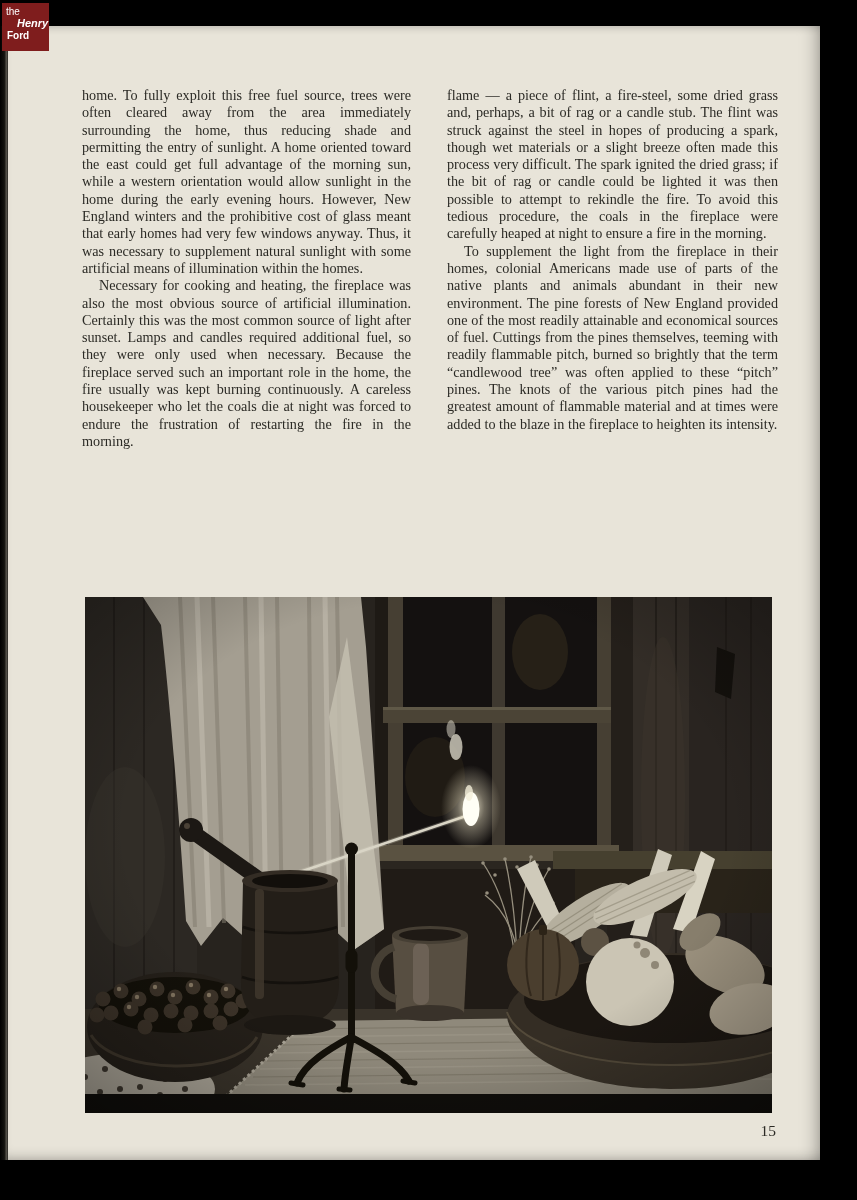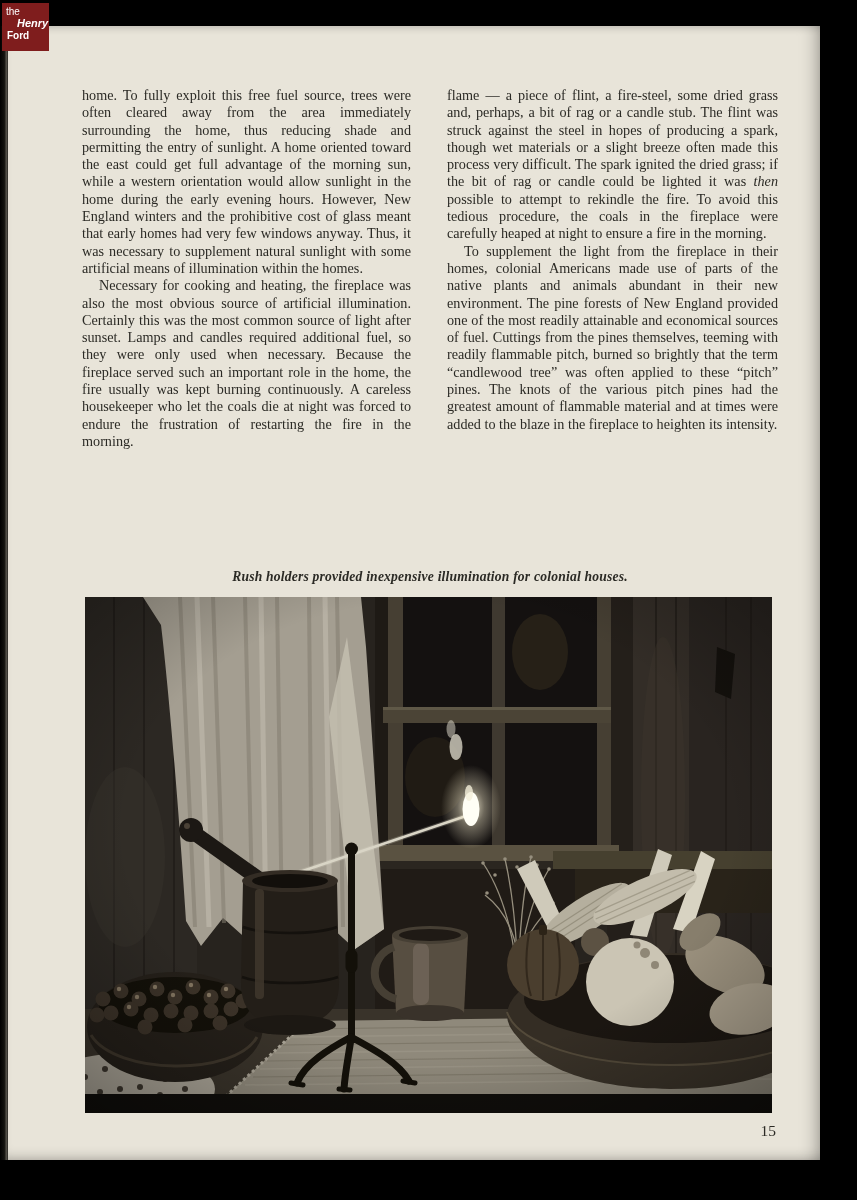--- a/index.html
+++ b/index.html
@@ -33,21 +33,21 @@
   .logo .ford  { display:block; font-weight:bold; font-size:10px; margin:2px 0 0 5px; }
   .columns {
     position:absolute; left:74px; top:61px; width:696px;
     display:flex; gap:36px;
     color:#2b2a25;
   }
   .col { width:334px; font-size:14.2px; line-height:17.3px; text-align:justify; }
   .col.right { width:336px; }
   .para { margin:0; }
   .para.indent { text-indent:17px; }
-  .it { font-style:italic; }
+  .it { }
   .caption {
     position:absolute; left:74px; top:543px; width:696px;
     text-align:center; font-style:italic; font-weight:bold;
     font-size:13.6px; color:#2b2a25; letter-spacing:.2px;
   }
   .photo {
     position:absolute; left:77px; top:571px;
     width:687px; height:516px;
     background:#27231e;
   }
@@ -68,21 +68,20 @@
     <div class="col left">
         <p class="para"><span>home. To fully exploit this free fuel source, trees were often cleared away from the area immediately surrounding the home, thus reducing shade and permitting the entry of sunlight. A home oriented toward the east could get full advantage of the morning sun, while a western orientation would allow sunlight in the home during the early evening hours. However, New England winters and the prohibitive cost of glass meant that early homes had very few windows anyway. Thus, it was necessary to supplement natural sunlight with some artificial means of illumination within the homes.</span></p>
         <p class="para indent"><span>Necessary for cooking and heating, the fireplace was also the most obvious source of artificial illumination. Certainly this was the most common source of light after sunset. Lamps and candles required additional fuel, so they were only used when necessary. Because the fireplace served such an important role in the home, the fire usually was kept burning continuously. A careless housekeeper who let the coals die at night was forced to endure the frustration of restarting the fire in the morning.</span></p>
       </div>
     <div class="col right">
         <p class="para"><span>flame — a piece of flint, a fire-steel, some dried grass and, perhaps, a bit of rag or a candle stub. The flint was struck against the steel in hopes of producing a spark, though wet materials or a slight breeze often made this process very difficult. The spark ignited the dried grass; if the bit of rag or candle could be lighted it was </span><span class="it">then</span><span> possible to attempt to rekindle the fire. To avoid this tedious procedure, the coals in the fireplace were carefully heaped at night to ensure a fire in the morning.</span></p>
         <p class="para indent"><span>To supplement the light from the fireplace in their homes, colonial Americans made use of parts of the native plants and animals abundant in their new environment. The pine forests of New England provided one of the most readily attainable and economical sources of fuel. Cuttings from the pines themselves, teeming with readily flammable pitch, burned so brightly that the term “candlewood tree” was often applied to these “pitch” pines. The knots of the various pitch pines had the greatest amount of flammable material and at times were added to the blaze in the fireplace to heighten its intensity.</span></p>
       </div>
   </div>
 
-  <div class="caption">Rush holders provided inexpensive illumination for colonial houses.</div>
 
   <div class="photo" title="Black-and-white photograph: a lit rush in a wrought-iron rush holder on a table before a curtained window, with a mortar and pestle, a tankard, a bowl of berries, dried herbs, ears of corn and a wooden bowl of vegetables.">
     <svg viewBox="0 0 687 516" preserveAspectRatio="none">
       <defs>
         <radialGradient id="glow">
           <stop offset="0" stop-color="#fff8e0" stop-opacity="0.95"></stop>
           <stop offset="0.45" stop-color="#e8dfc2" stop-opacity="0.42"></stop>
           <stop offset="1" stop-color="#e8dfc2" stop-opacity="0"></stop>
         </radialGradient>
         <radialGradient id="vig" cx="0.5" cy="0.45" r="0.8">

